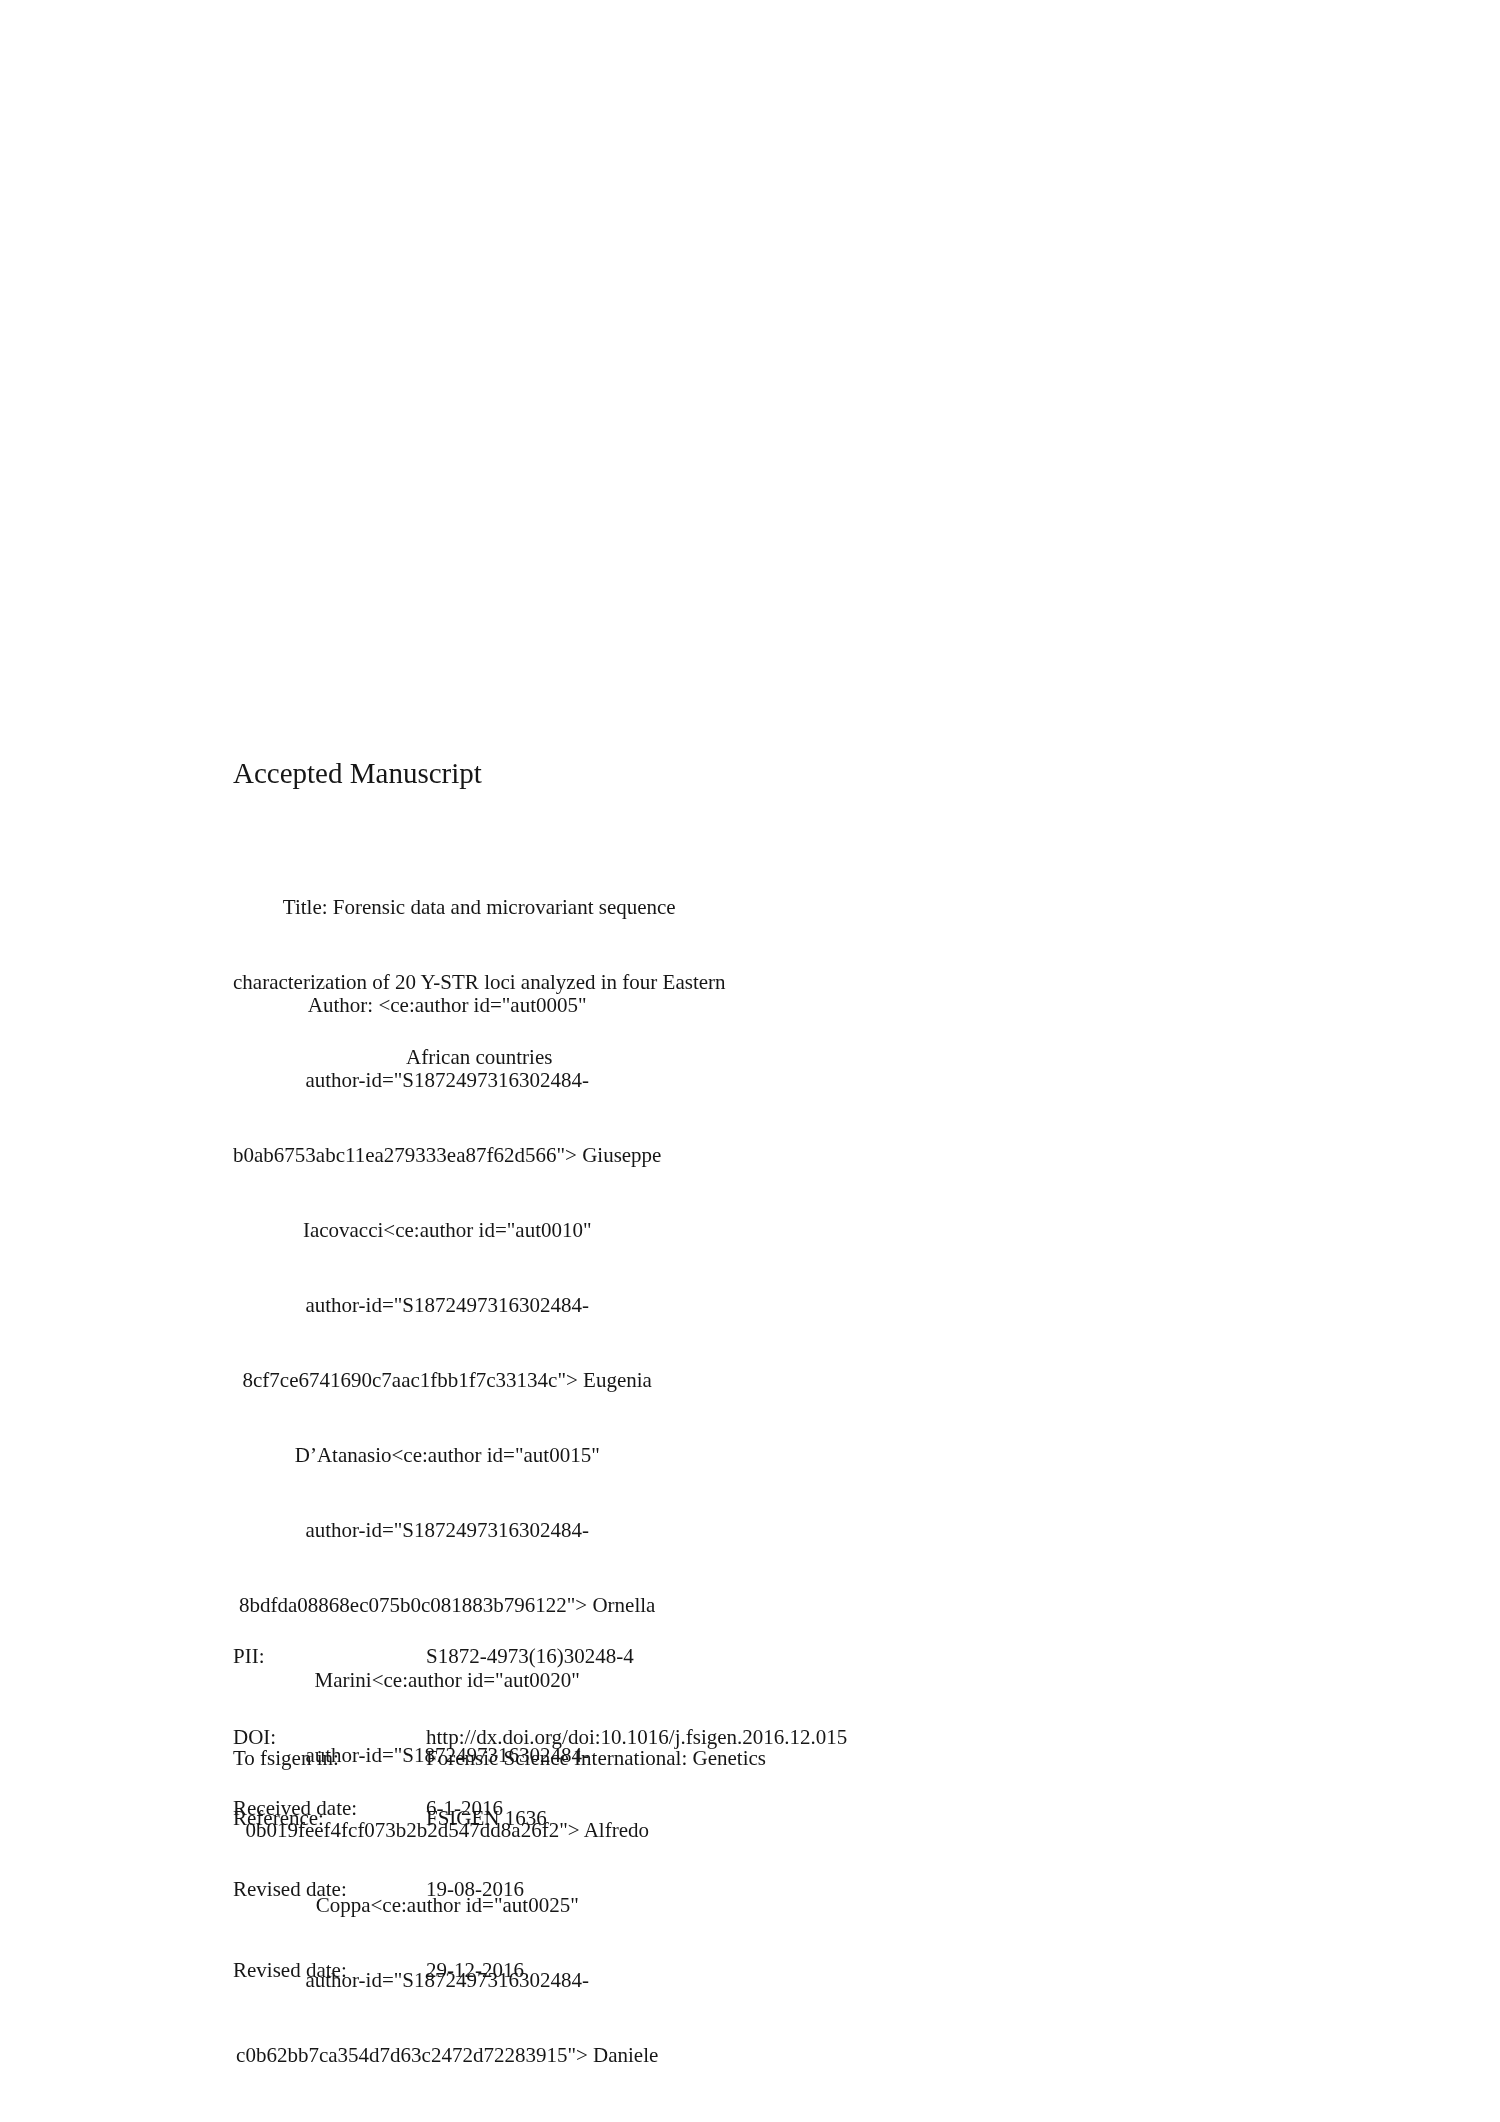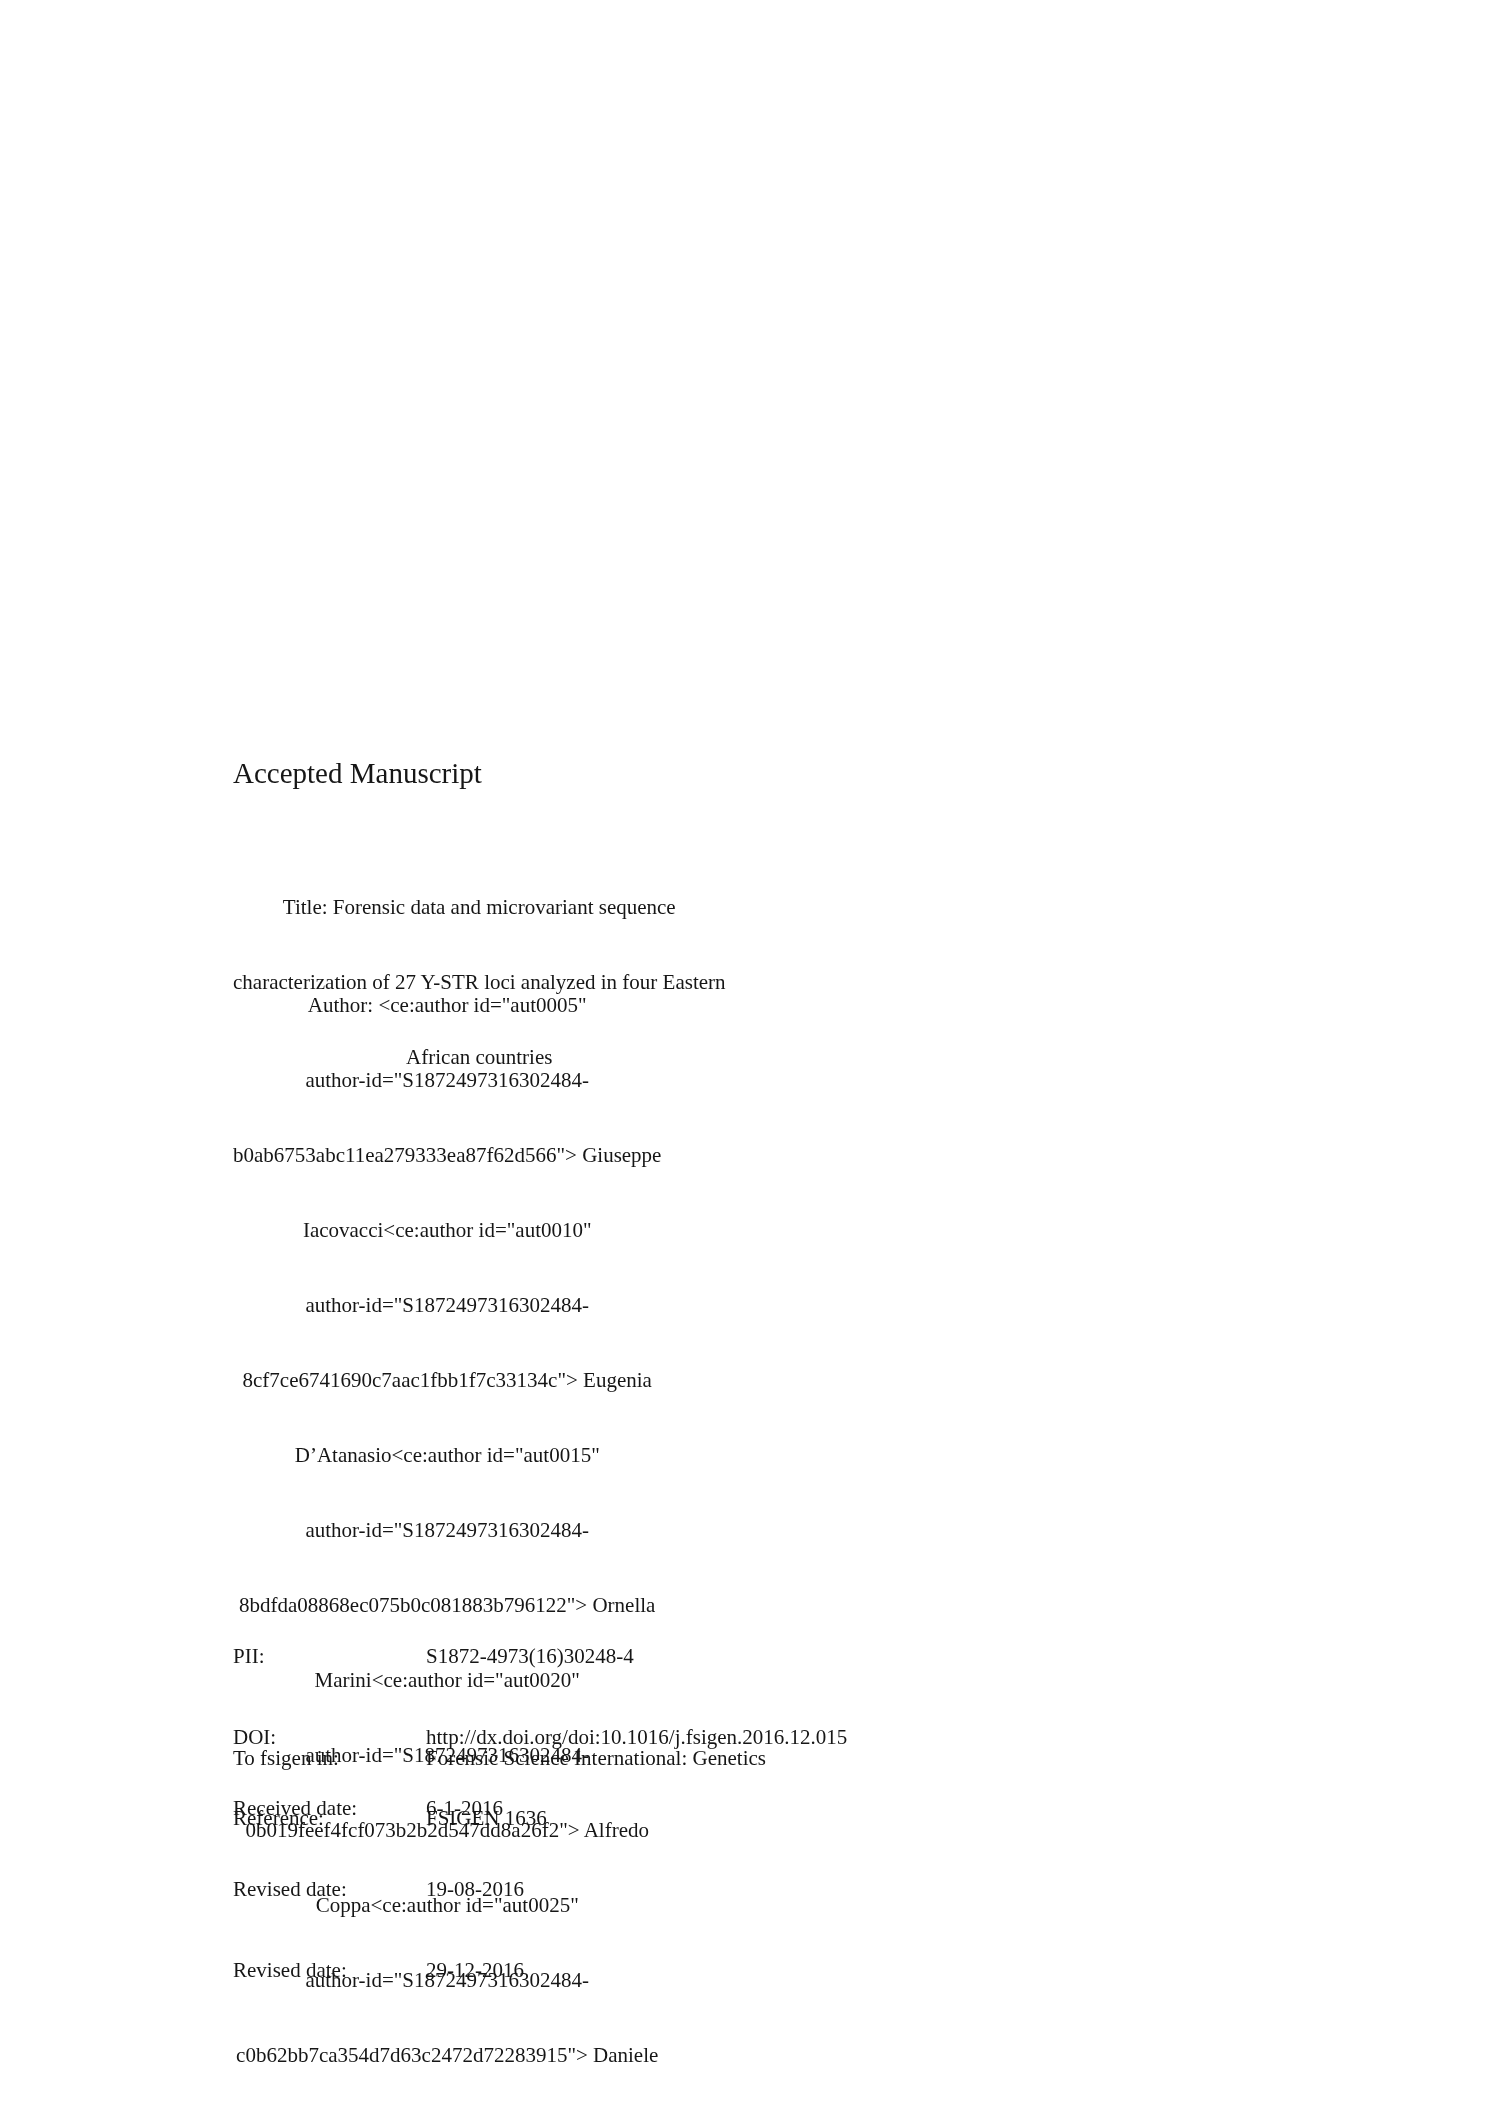--- a/index.html
+++ b/index.html
@@ -50,21 +50,21 @@
 </style>
 </head>
 <body>
 
 <div class="page">
 
   <div class="heading">Accepted Manuscript</div>
 
   <div class="textblock title-block">
     <div class="ln">Title: Forensic data and microvariant sequence</div>
-    <div class="ln">characterization of 27 Y-STR loci analyzed in four Eastern</div>
+    <div class="ln">characterization of 20 Y-STR loci analyzed in four Eastern</div>
     <div class="ln">African countries</div>
   </div>
 
   <div class="textblock author-block">
     <div class="ln">Author: &lt;ce:author id="aut0005"</div>
     <div class="ln">author-id="S1872497316302484-</div>
     <div class="ln">b0ab6753abc11ea279333ea87f62d566"&gt; Giuseppe</div>
     <div class="ln">Iacovacci&lt;ce:author id="aut0010"</div>
     <div class="ln">author-id="S1872497316302484-</div>
     <div class="ln">8cf7ce6741690c7aac1fbb1f7c33134c"&gt; Eugenia</div>

